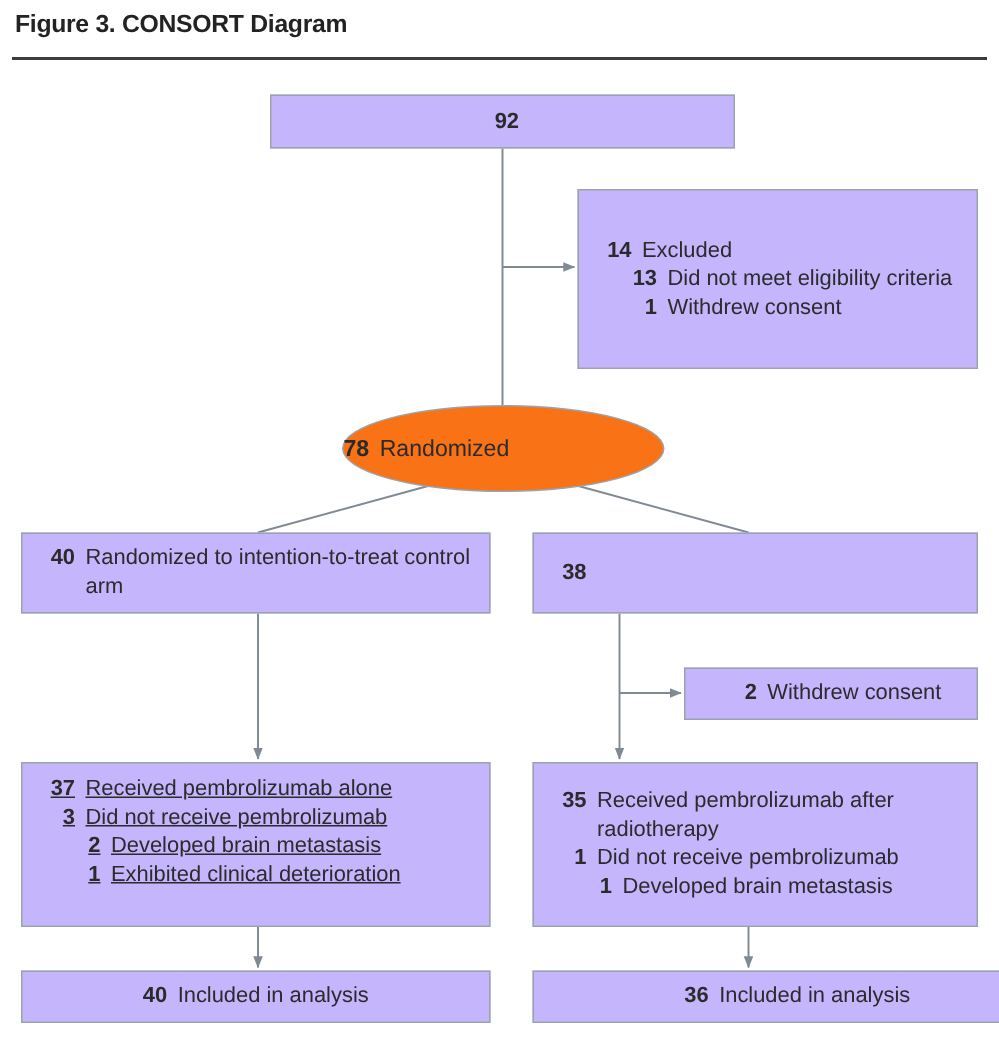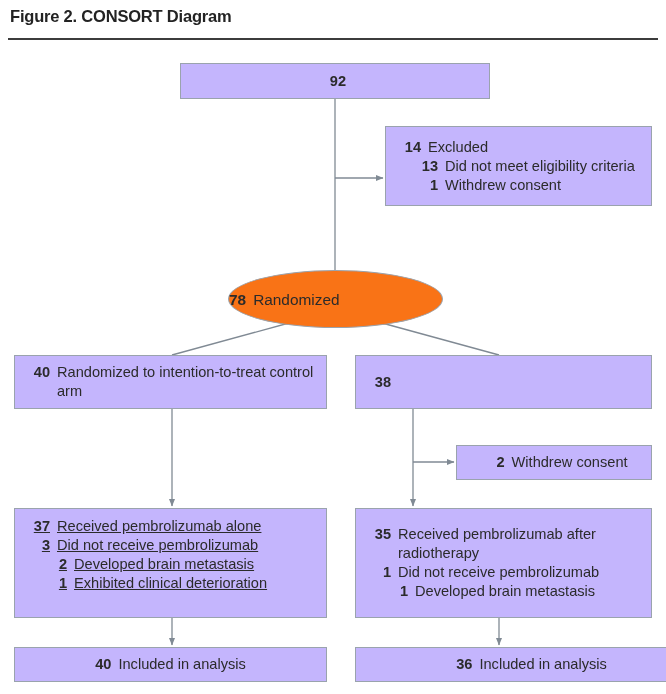--- a/index.html
+++ b/index.html
@@ -107,21 +107,21 @@
   .lvl1 { padding-left: 17px; }
 
   
   #node-assessed {
     left: 180px; top: 21px; width: 310px; height: 36px;
     align-items: center;
   }
   #node-assessed .row { justify-content: center; }
 
   #node-excluded {
-    left: 385px; top: 84px; width: 267px; height: 80px;
+    left: 385px; top: 84px; width: 267px; height: 120px;
     padding: 9px 10px 9px 13px;
   }
 
   #node-randomized {
     left: 228px; top: 228px; width: 215px; height: 58px;
   }
   #node-randomized .row { font-size: 15.4px; }
 
   #node-control-arm {
     left: 14px; top: 313px; width: 313px; height: 54px;
@@ -156,21 +156,21 @@
   #node-exp-analysis {
     left: 355px; top: 605px; width: 353px; height: 35px;
     align-items: center;
   }
   #node-exp-analysis .row { justify-content: center; }
 </style>
 </head>
 <body>
 
 <div id="figure-header">
-  <div id="figure-title">Figure 2. CONSORT Diagram</div>
+  <div id="figure-title">Figure 3. CONSORT Diagram</div>
   <div id="header-rule"></div>
 </div>
 
 <div id="diagram">
 
   <svg id="connector-layer" width="666" height="652" viewBox="0 0 666 652">
     <defs>
       <marker id="arrow" markerWidth="9" markerHeight="9" refX="7.5" refY="3.2" orient="auto" markerUnits="userSpaceOnUse">
         <path d="M0,0 L8,3.2 L0,6.4 z" fill="#808a94"></path>
       </marker>

